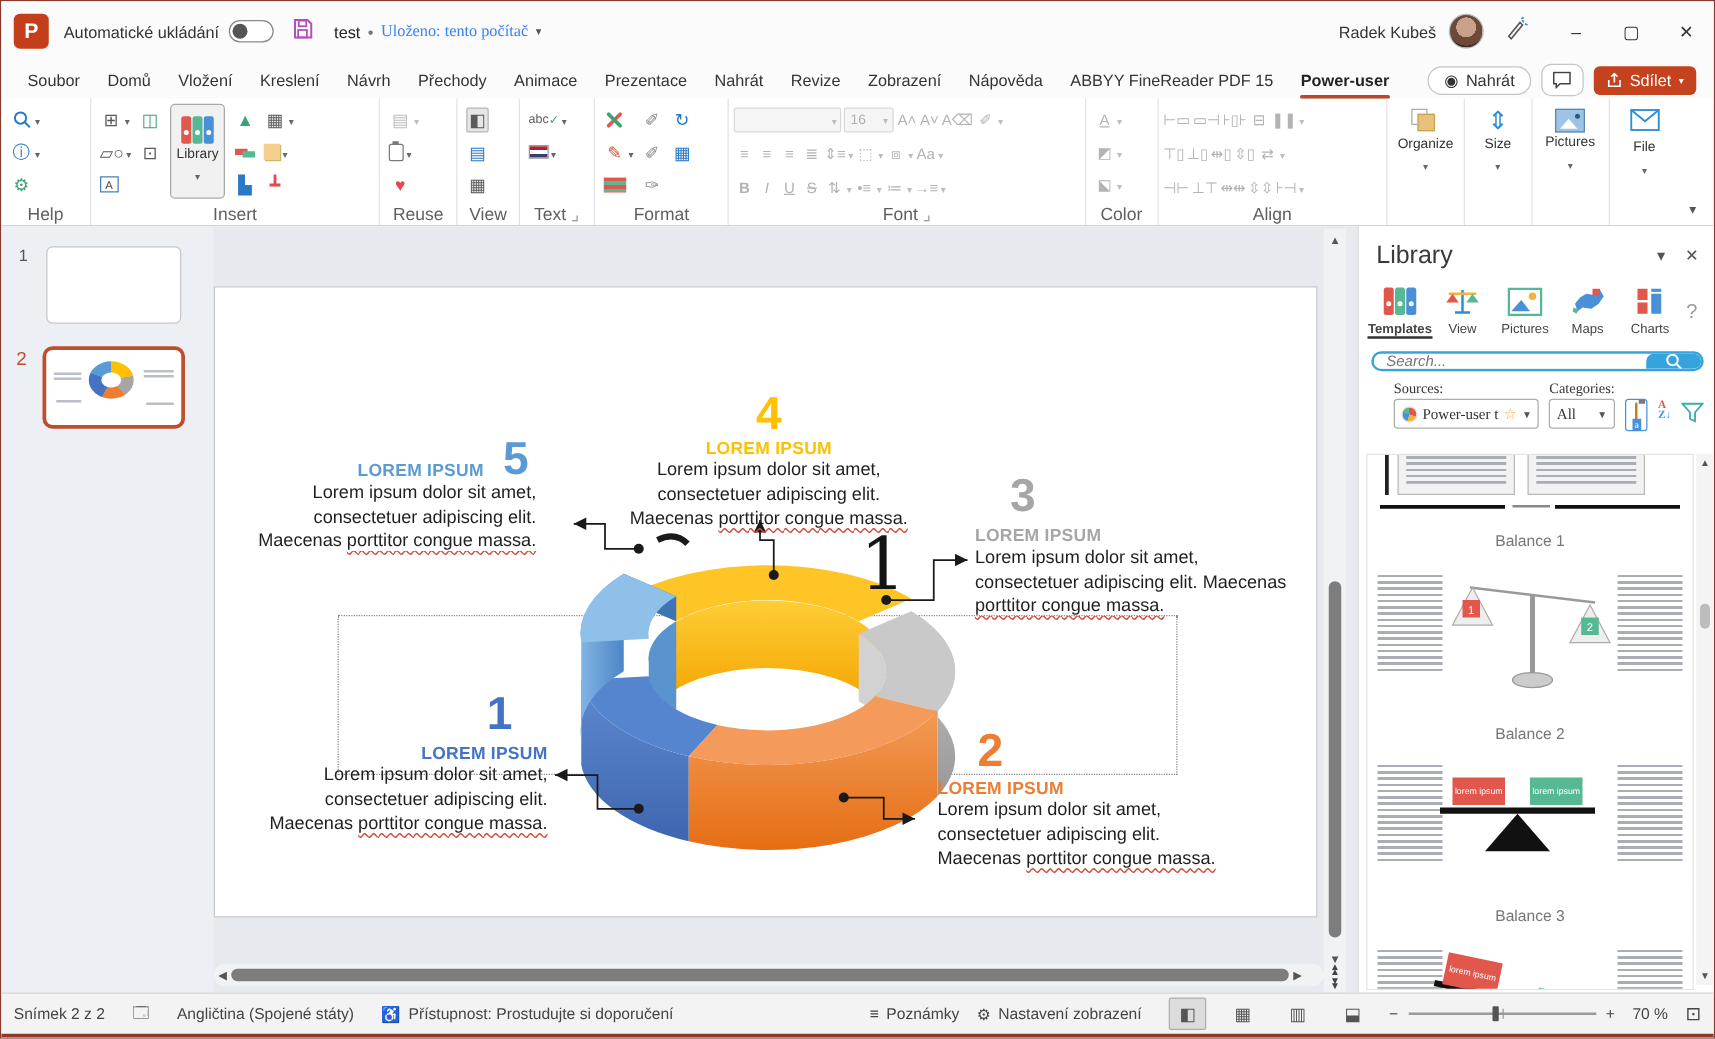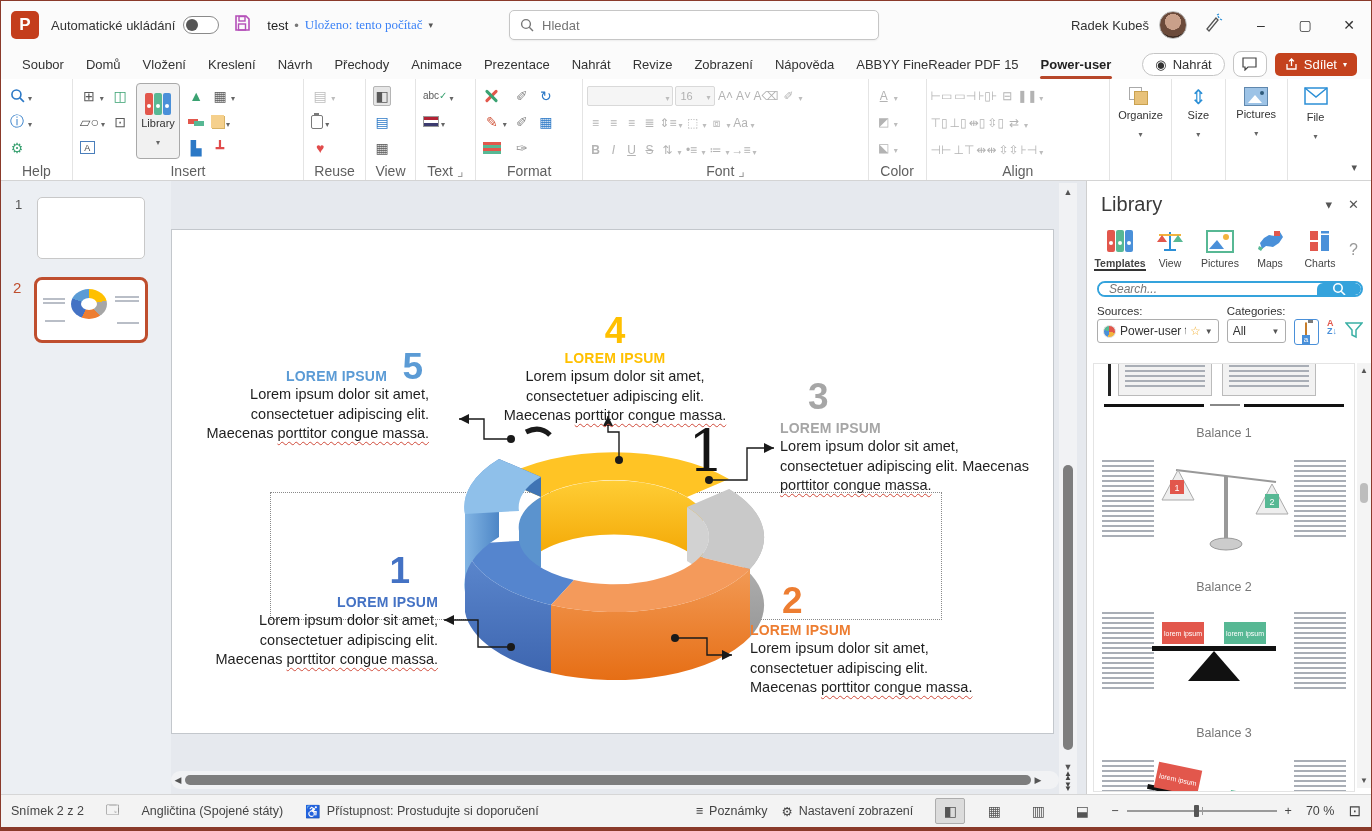--- a/index.html
+++ b/index.html
@@ -117,21 +117,21 @@
   .libhead .hicons { margin-left:auto; display:flex; gap:16px; color:#555; font-size:13px; }
   .libtabs { display:flex; align-items:flex-start; padding:6px 8px 2px 10px; gap:4px; }
   .ltab { display:flex; flex-direction:column; align-items:center; gap:3px; width:46px; }
   .ltab .cap { font-size:10.5px; color:#444; }
   .ltab.active .cap { border-bottom:2px solid #333; font-weight:bold; }
   .lticon { height:26px; display:flex; align-items:center; justify-content:center; }
   .qmark { margin-left:2px; color:#999; font-size:16px; align-self:center; }
   .libsearch { margin:8px 10px 4px 10px; height:16px; border:2px solid #35A3DC; border-radius:15px; display:flex; overflow:hidden; }
   .libsearch input { flex:1; border:none; outline:none; font-size:12px; font-style:italic; color:#888; padding:0 10px; font-family:"Liberation Sans",sans-serif; }
   .libsearch .go { width:44px; background:#35A3DC; border-radius:12px 12px 12px 0; display:flex; align-items:center; justify-content:center; }
-  .srcrow { display:flex; padding:4px 10px 0 10px; gap:8px; }
+  .srcrow { display:flex; padding:4px 10px 0 28px; gap:8px;font-family:Liberation Serif, serif; }
   .srccol { display:flex; flex-direction:column; gap:2px; }
   .slabel { font-size:11.5px; color:#333; }
   .sel { height:24px; border:1px solid #adadad; border-radius:3px; background:#fff; display:flex; align-items:center; font-size:12px; color:#333; padding:0 5px; gap:4px; }
   .pieic { width:13px; height:13px; border-radius:50%; background:conic-gradient(#E2574C 0 30%, #F2B33D 30% 55%, #4A90D9 55% 80%, #57B894 80%); border:1px solid #ddd; }
   .star { color:#F2B33D; font-size:12px; }
   .selchev { margin-left:auto; font-size:8px; color:#555; }
   .toolbtn { width:28px; height:26px; border:1px solid #4A90D9; border-radius:3px; display:flex; align-items:center; justify-content:center; margin-top:14px; background:#fff; }
   .aztool { margin-top:14px; display:flex; flex-direction:column; line-height:8px; font-size:9px; font-weight:bold; }
   .funnel { margin-top:16px; }
   .libscroll { position:absolute; right:2px; top:182px; bottom:8px; width:14px; background:#f4f4f4; display:flex; flex-direction:column; align-items:center; }
@@ -174,27 +174,20 @@
           <path d="M3 2h10l3 3v11H3z" fill="none" stroke="#b44fb8" stroke-width="1.6"></path>
           <rect x="6" y="2.5" width="6" height="4.5" fill="none" stroke="#b44fb8" stroke-width="1.4"></rect>
           <rect x="5.5" y="10" width="7" height="6" fill="none" stroke="#b44fb8" stroke-width="1.4"></rect>
         </svg>
     </span>
     <div class="doctitle">
       <span>test</span>
       <span class="dot">•</span>
       <span class="docstate">Uloženo: tento počítač</span>
       <span style="font-size:9px;color:#555">▾</span>
-    </div>
-    <div class="tbsearch">
-      <svg width="14" height="14" viewBox="0 0 14 14">
-          <circle cx="6" cy="6" r="4.4" fill="none" stroke="#777" stroke-width="1.4"></circle>
-          <line x1="9.3" y1="9.3" x2="13" y2="13" stroke="#777" stroke-width="1.4"></line>
-        </svg>
-      <input placeholder="Hledat" style="">
     </div>
     <div class="tbright">
       <span class="username">Radek Kubeš</span>
       <div class="avatar"></div>
       <span class="wand">
         <svg width="20" height="20" viewBox="0 0 20 20">
             <path d="M4 16 L13 5 l2 2 L6 18 z" fill="none" stroke="#555" stroke-width="1.3"></path>
             <path d="M15 3 l1 2 M17 6 l2 1 M14 2 l2-1" stroke="#2b8fd6" stroke-width="1.3" fill="none"></path>
           </svg>
       </span>

